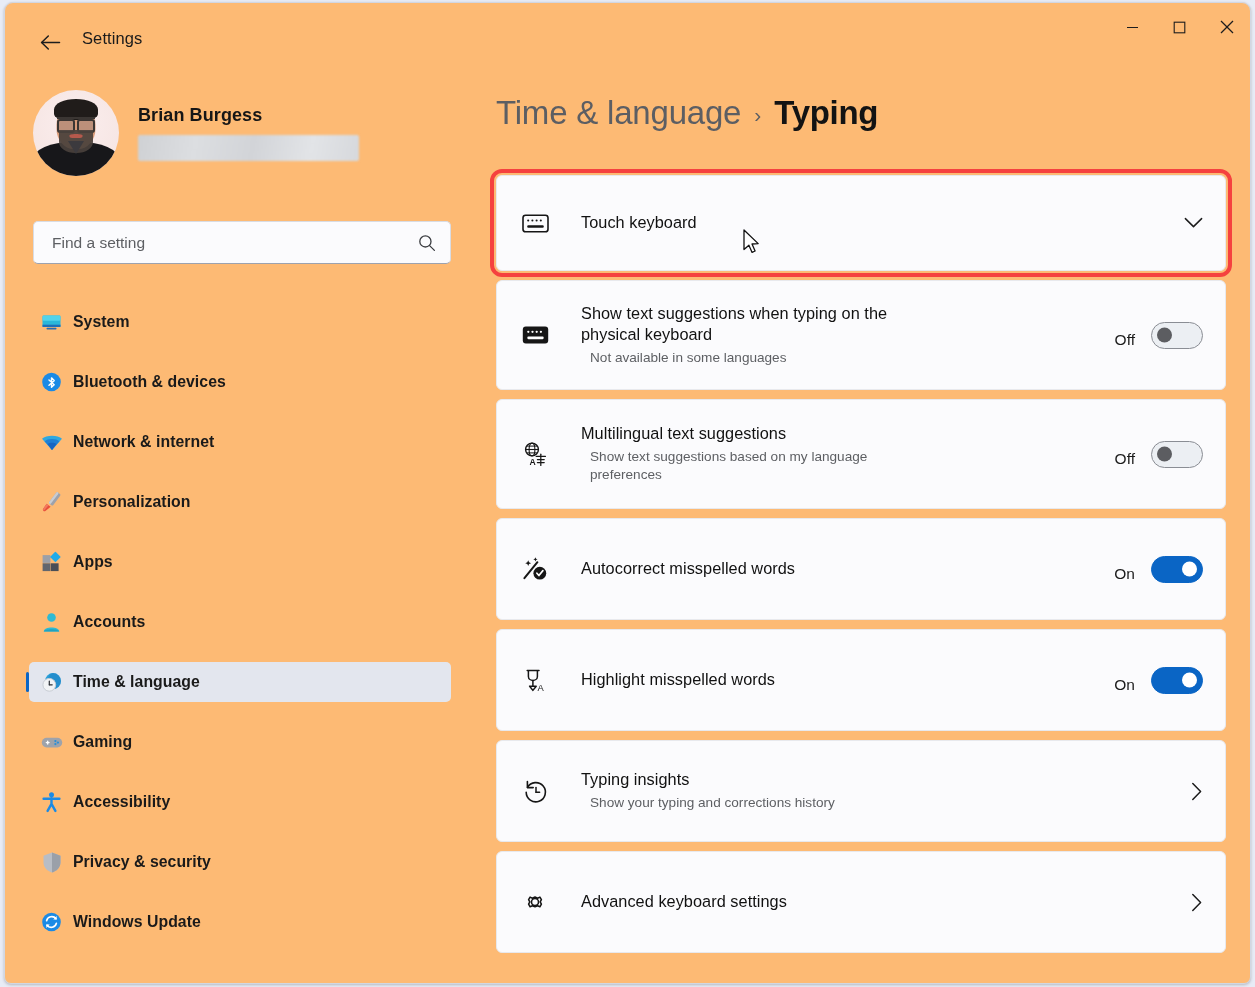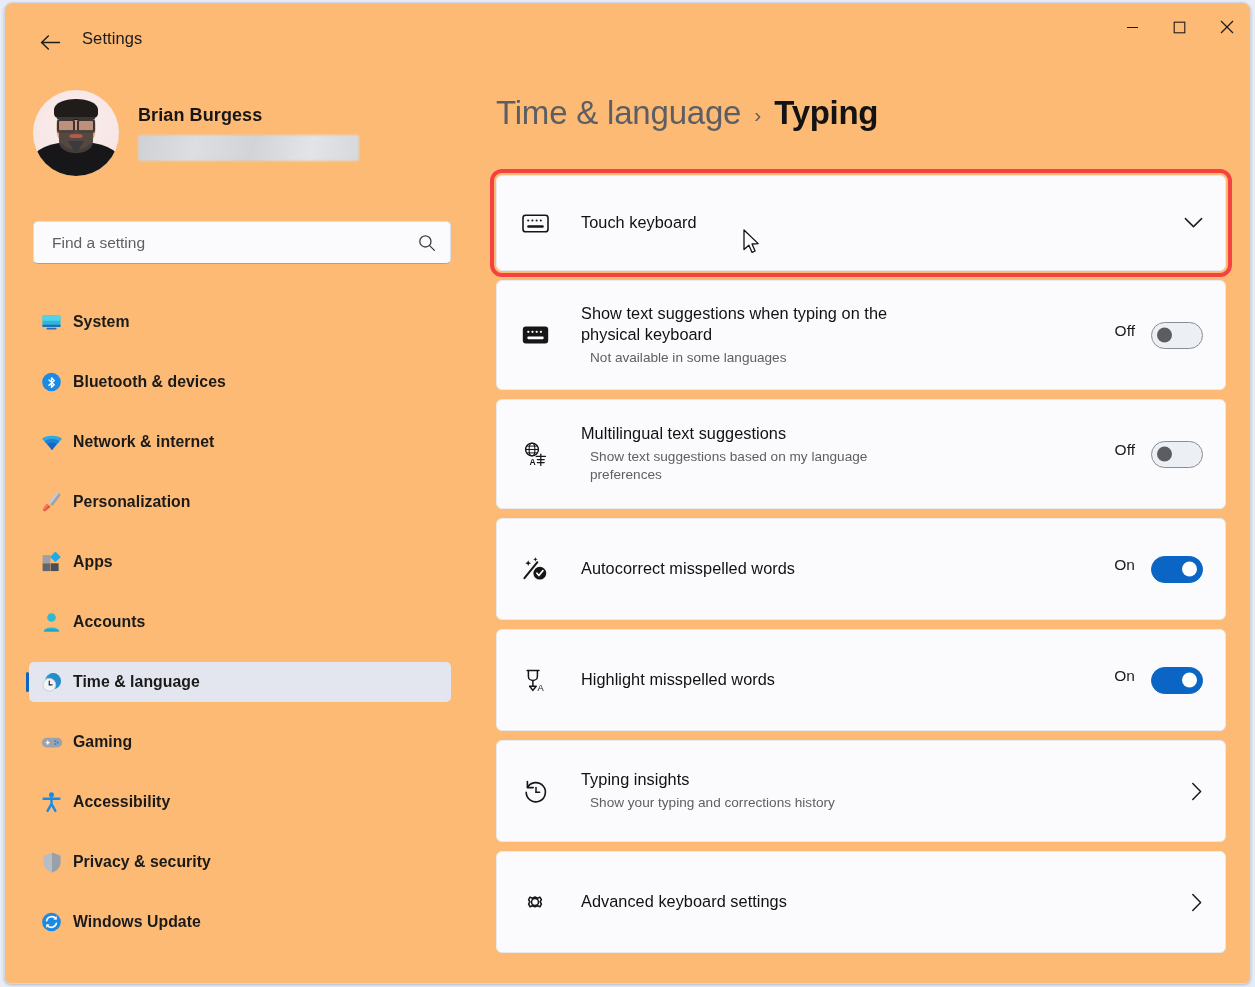--- a/index.html
+++ b/index.html
@@ -218,21 +218,21 @@
     display: flex; align-items: center; justify-content: center;
     color: #161616;
   }
   .card-text { flex: 1; margin-left: 28px; }
   .card-title {
     font-size: 16.3px; color: #111; letter-spacing: .05px; line-height: 1.33;
   }
   .card-sub {
     font-size: 13.6px; color: #5d5f63; margin-top: 3px; line-height: 1.36; margin-left: 9px;
   }
-  .card-right { display: flex; align-items: flex-start; flex: none; }
+  .card-right { display: flex; align-items: flex-end; flex: none; }
   .toggle-label {
     font-size: 15.5px; color: #1b1b1b; margin-right: 16px;
   }
   .toggle {
     width: 52px; height: 27px; border-radius: 14px;
     position: relative; flex: none; cursor: pointer;
   }
   .toggle.off { background: #eceff3; border: 1.3px solid #8a8d94; }
   .toggle.off .knob {
     position: absolute; left: 5px; top: 50%;

